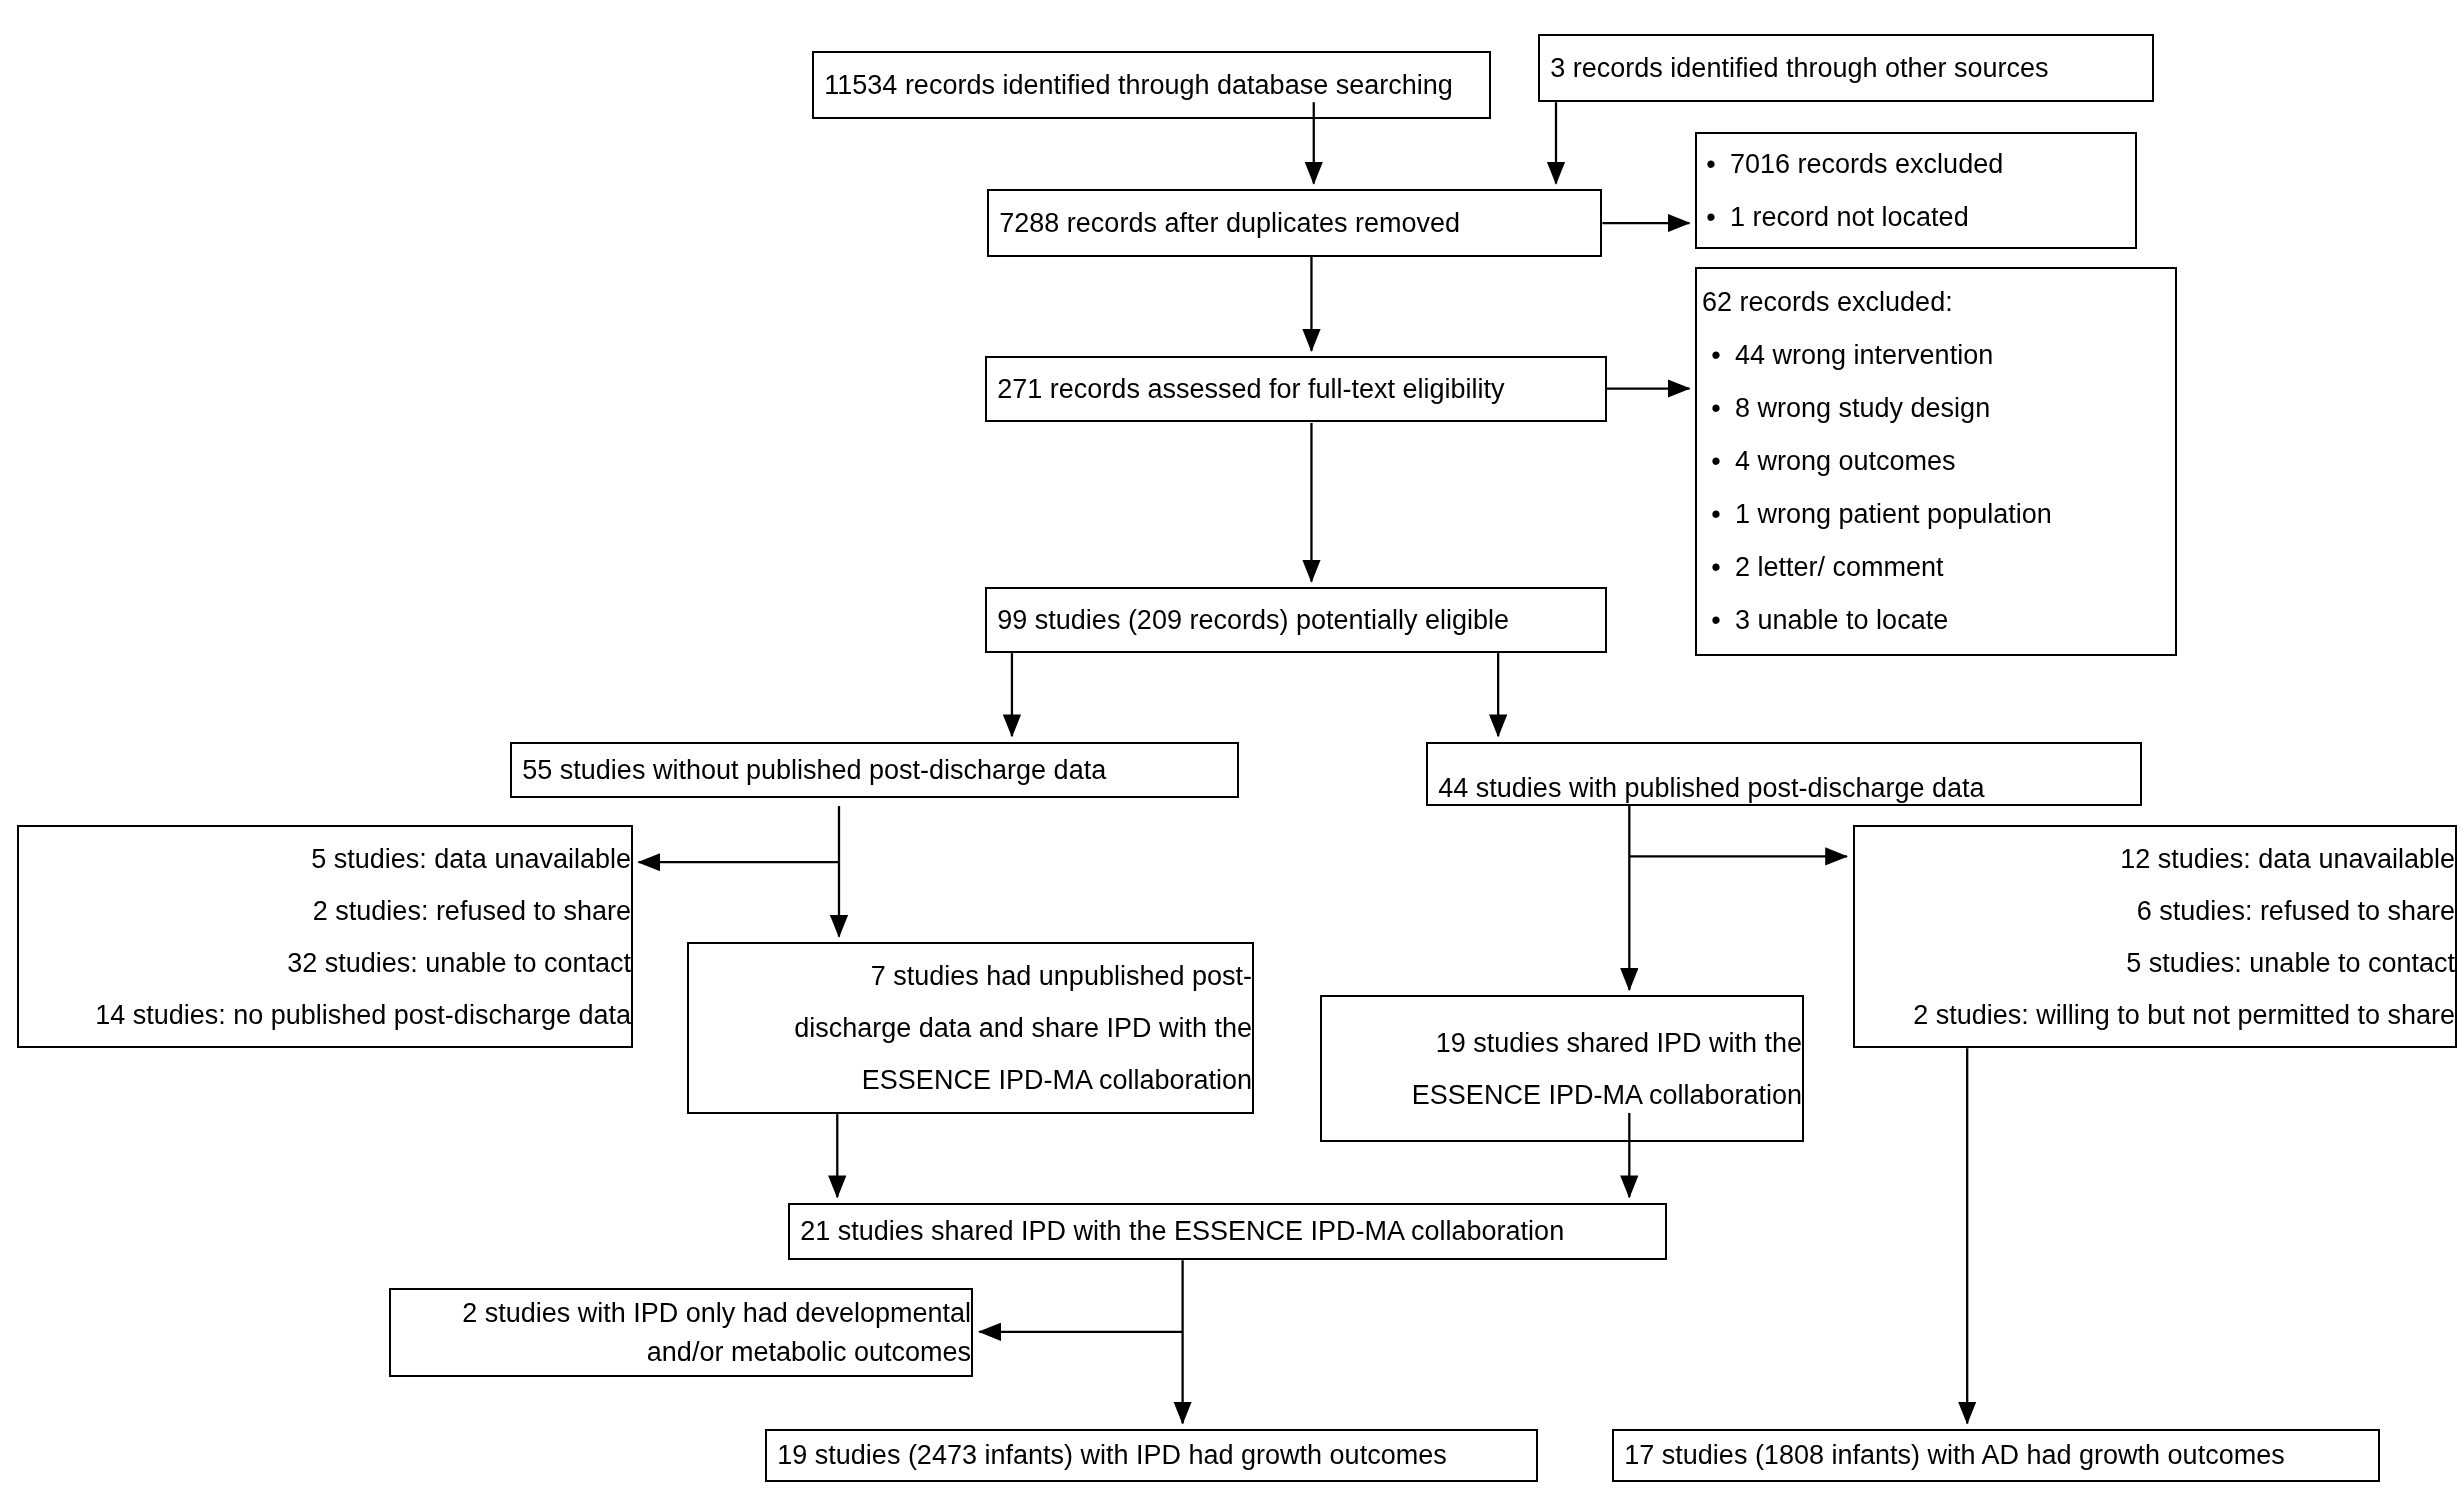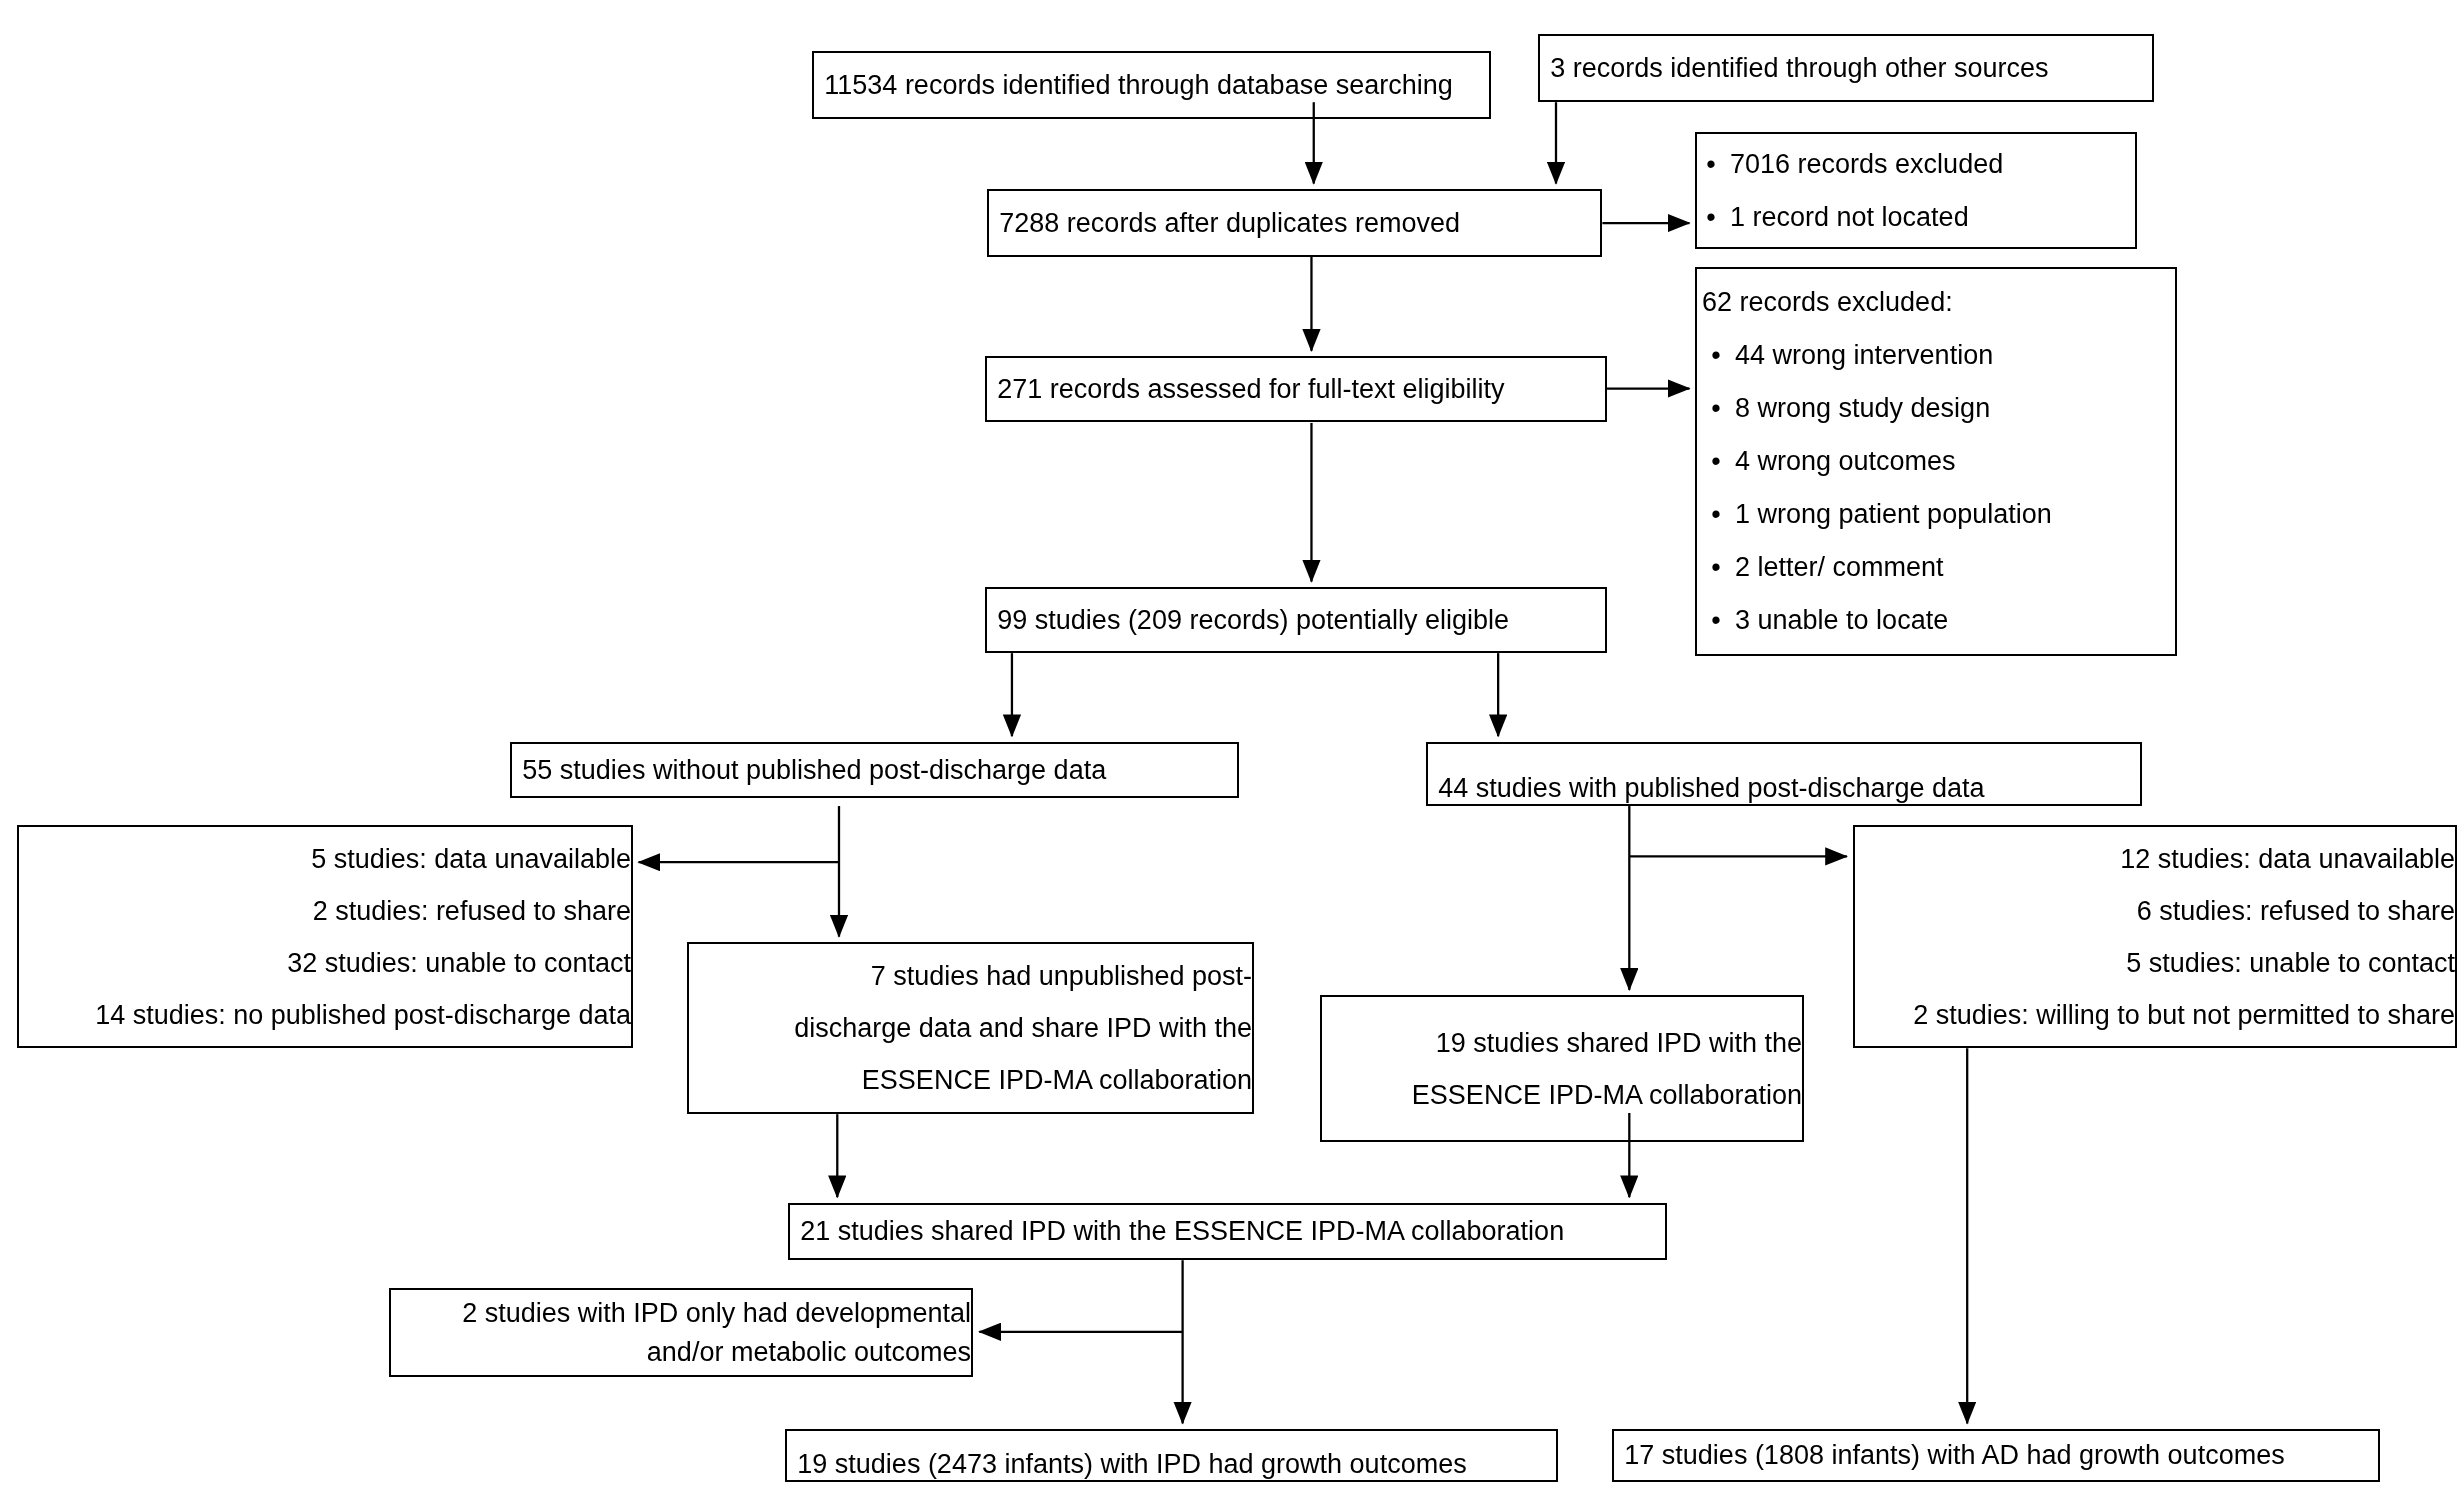--- a/index.html
+++ b/index.html
@@ -30,21 +30,21 @@
   #box-without            { left:510px;  top:742px; width:729px; height:56px; }
   #box-with               { left:1426px; top:742px; width:716px; height:64px;align-items:flex-end; }
   #box-left-not-included  { left:17px;   top:825px; width:616px; height:223px; padding-left:27.5px; }
   #box-unpublished-shared { left:687px; top:942px; width:567px;  height:172px; padding-left:31.5px; }
   #box-shared-19          { left:1320px; top:995px; width:484px;  height:147px; padding-left:17px; }
   #box-right-not-included { left:1853px; top:825px; width:604px; height:223px; padding-left:35px; }
   #box-shared-21          { left:788px; top:1203px; width:879px; height:57px; }
   #box-ipd-only           { left:389px;  top:1288px; width:584px; height:89px; padding-left:22px; }
   #box-ipd-only .line     { line-height:39px; }
   #box-excluded-fulltext .brow { line-height:53px; }
-  #box-ipd-growth         { left:785px; top:1429px; width:773px; height:53px;align-items:flex-end; }
+  #box-ipd-growth         { left:765px; top:1429px; width:773px; height:53px; }
   #box-ad-growth          { left:1612px; top:1429px; width:768px; height:53px; }
 
   #arrow-layer { position:absolute; left:0; top:0; width:2462px; height:1505px; pointer-events:none; }
 </style>
 </head>
 <body>
 
 <div id="canvas">
 
   <div class="box single" id="box-identified-db">

